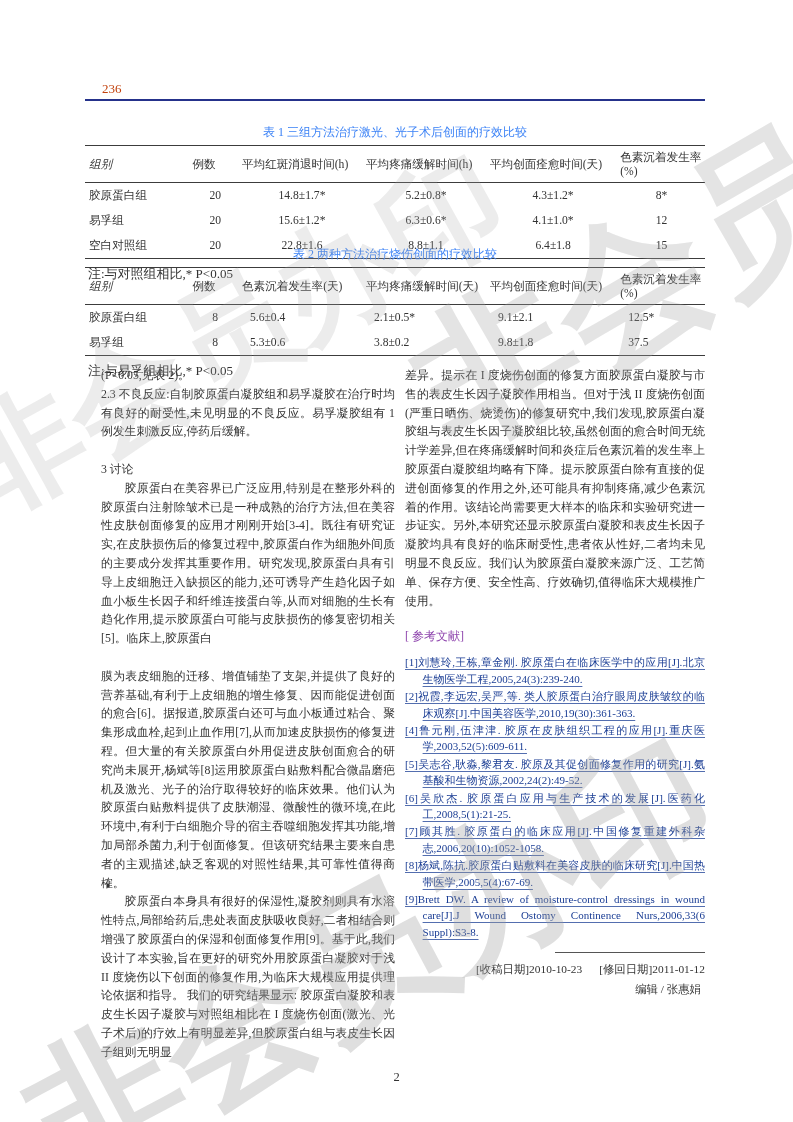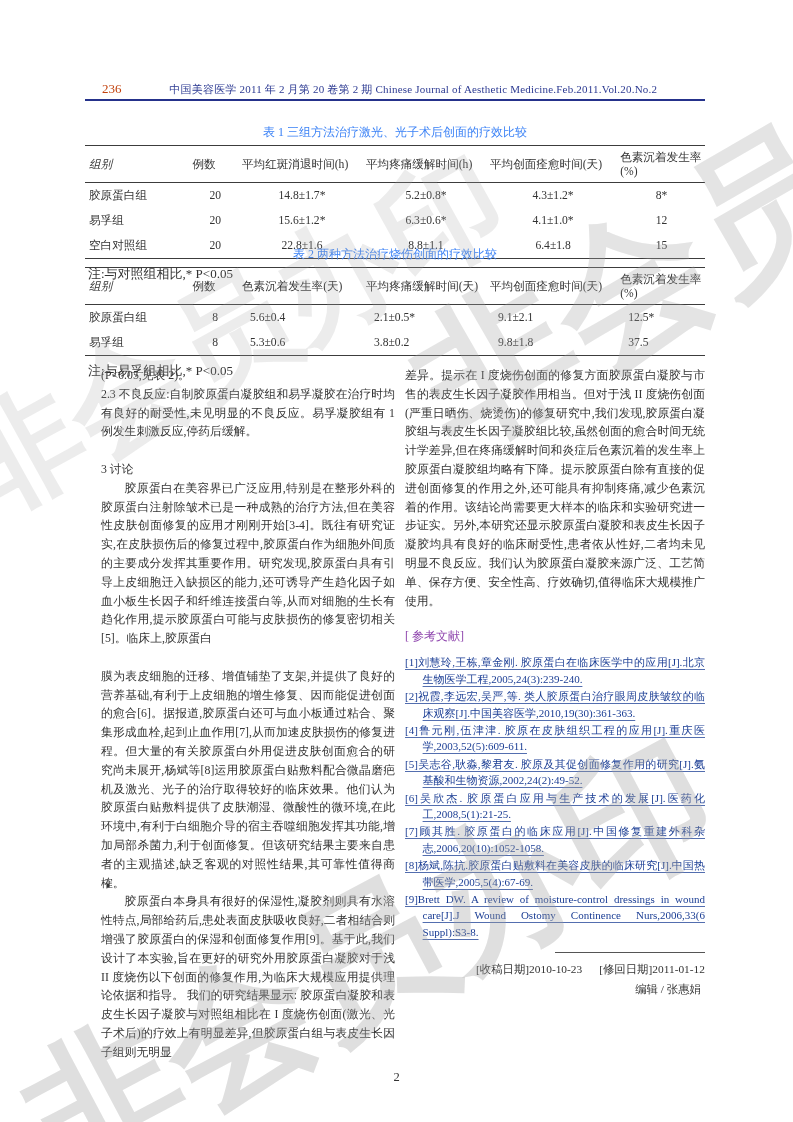--- a/index.html
+++ b/index.html
@@ -58,21 +58,20 @@
 <body>
 
 <div class="page">
 
   <div class="wm wm-top">非会员办印</div>
   <div class="wm wm-mid">非会员办印</div>
   <div class="wm wm-bottom">非会员办印</div>
 
   <div class="header">
     <span class="pagenum">236</span>
-    <span class="jtitle">中国美容医学 2011 年 2 月第 20 卷第 2 期  Chinese Journal of Aesthetic Medicine.Feb.2011.Vol.20.No.2</span>
   </div>
   <div class="header-rule"></div>
 
   <div class="tblwrap t1wrap">
     <div class="tbl-title">表 1   三组方法治疗激光、光子术后创面的疗效比较</div>
     <table class="tbl t1">
       <thead>
         <tr>
           <th class="c1">组别</th>
           <th class="c2">例数</th>

